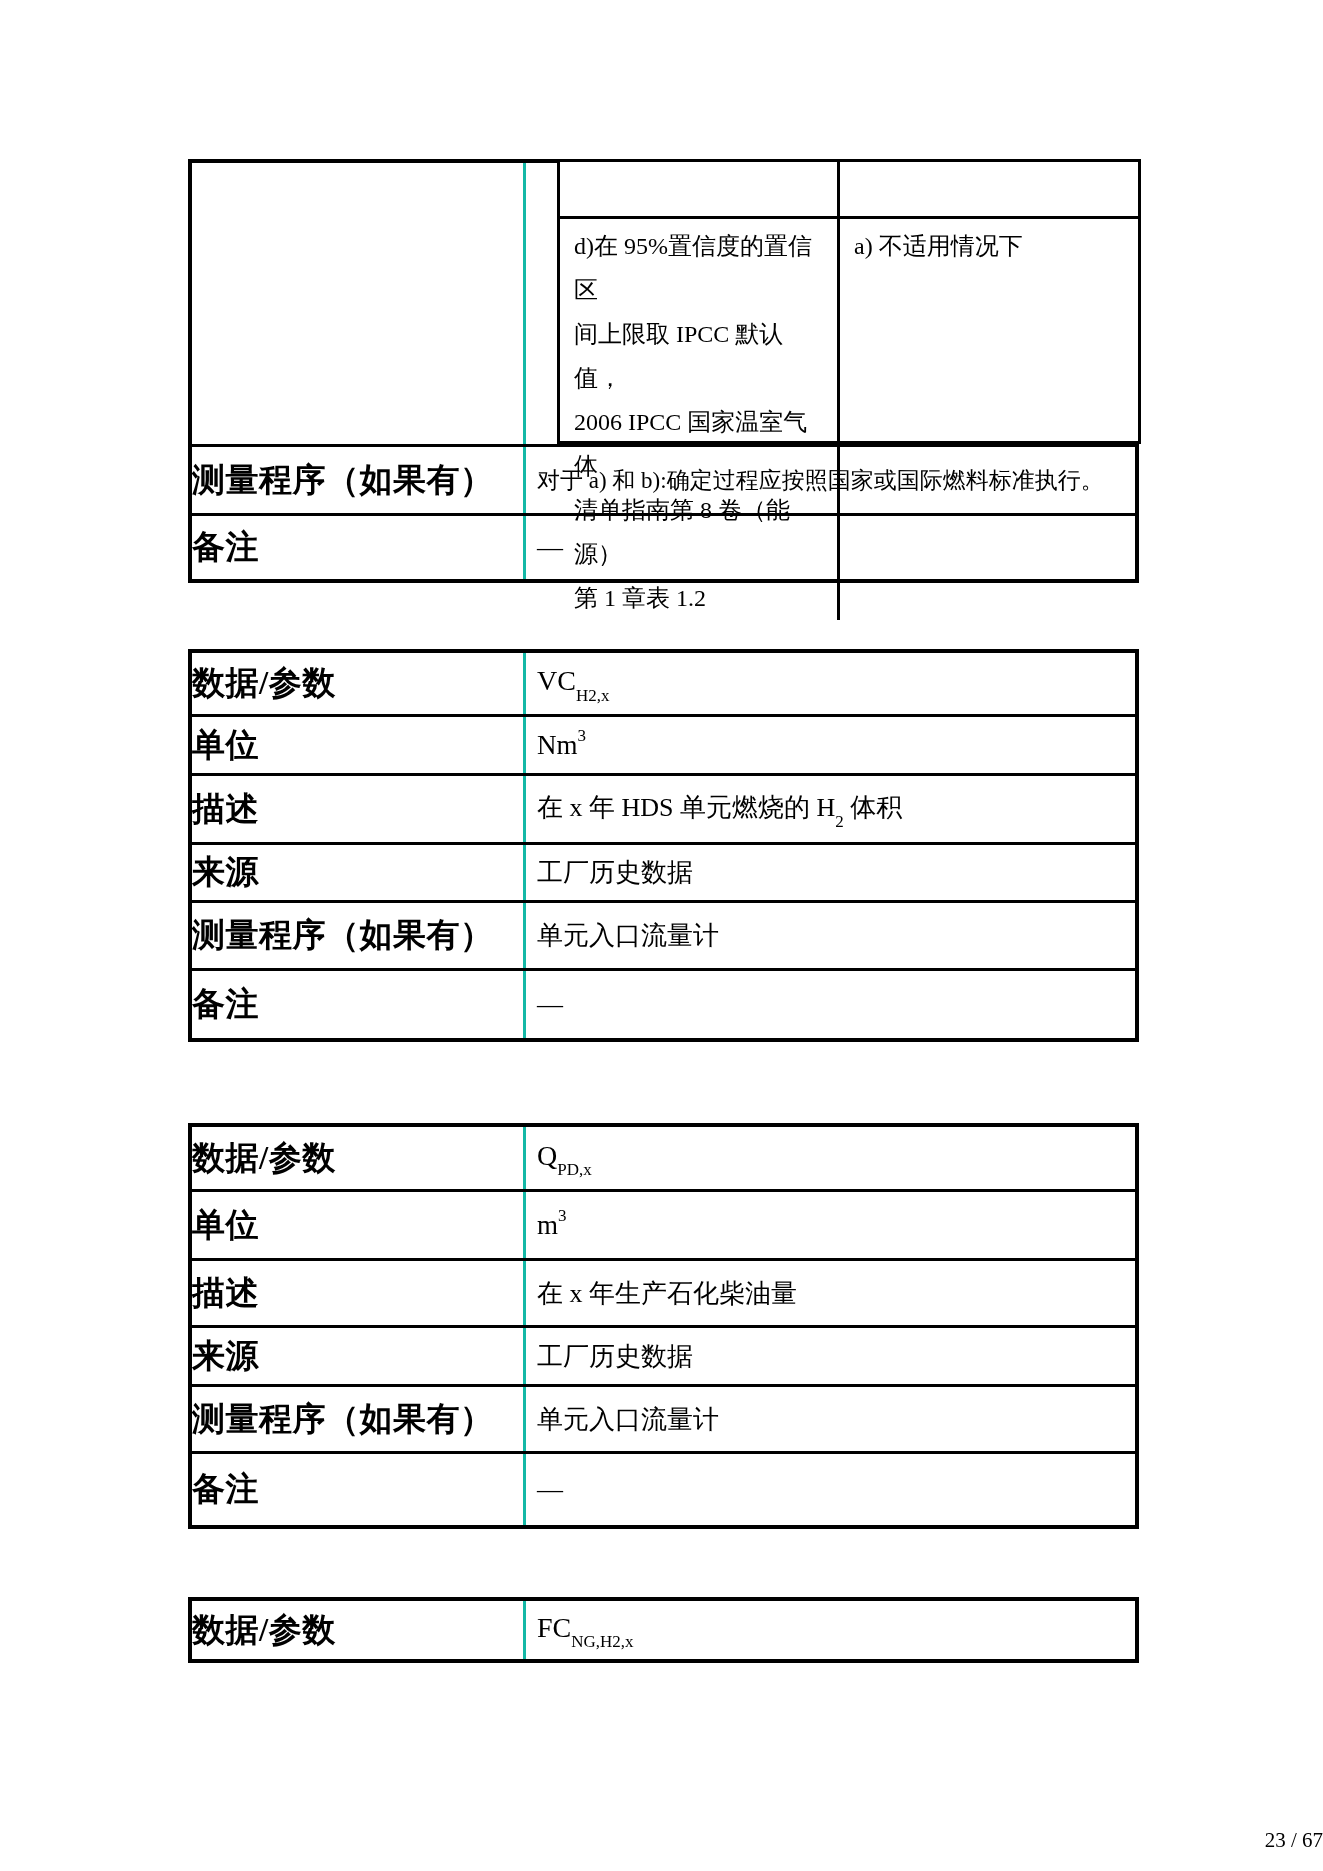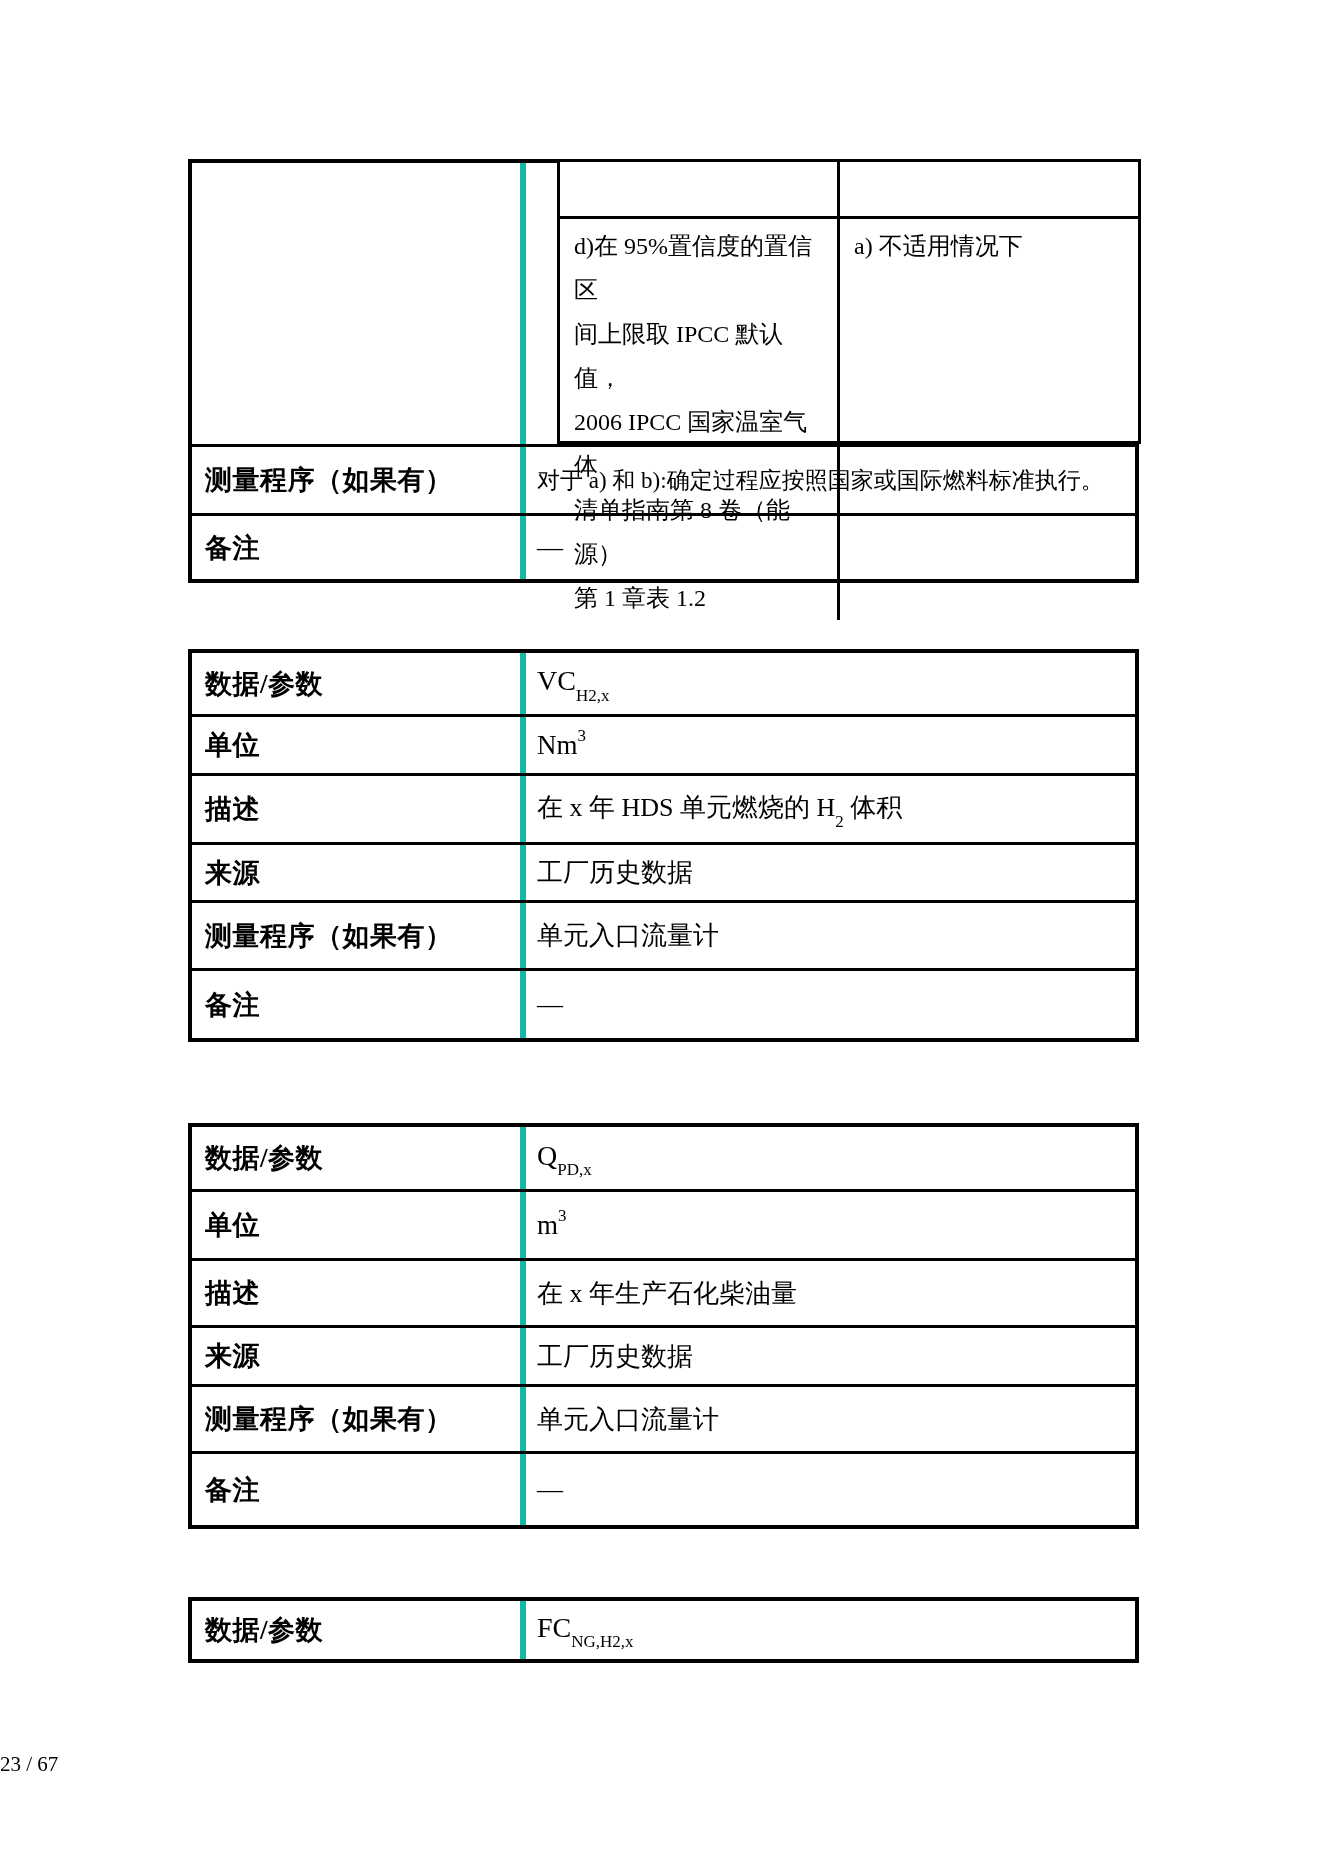--- a/index.html
+++ b/index.html
@@ -14,23 +14,23 @@
   }
   
   .tbl{
     position:absolute;left:188px;width:951px;
     border:4px solid #000;box-sizing:border-box;
     background:#fff;
   }
   .row{display:flex;box-sizing:border-box;}
   .row.sep{border-top:3px solid #000;}
   .cell-l{
-    width:334px;flex:0 0 334px;border-right:6px solid #14b8a6;box-sizing:border-box;
-    display:flex;align-items:center;padding-left:13px;
-    font-weight:bold;font-size:27px;letter-spacing:0.5px;
+    width:334px;flex:0 0 334px;border-right:3px solid #14b8a6;box-sizing:border-box;
+    display:flex;align-items:center;
+    font-weight:bold;font-size:33px;letter-spacing:0.5px;
   }
   .cell-v{
     flex:1;display:flex;align-items:center;padding-left:11px;
     font-size:26px;box-sizing:border-box;
   }
   
   #t1{top:159px;height:424px;}
   .t1-ra{height:281px;}
   .t1-rb{height:69px;}
   .t1-rc{height:66px;}
@@ -56,22 +56,22 @@
   #t4{top:1597px;height:66px;}
   .t4-r1{height:58px;}
   
   .fx{font-size:28px;}
   .fx sub{font-size:17px;vertical-align:sub;position:relative;top:4px;letter-spacing:0;}
   .unit{font-size:27px;font-family:Liberation Serif, serif;}
   .unit sup{font-size:17px;vertical-align:super;position:relative;top:-3px;}
   .desc sub{font-size:17px;position:relative;top:4px;}
   
   .footer{
-    position:absolute;top:1752px;left:0;width:100%;
-    text-align:left;font-size:21px;
+    position:absolute;top:1828px;left:0;width:100%;
+    text-align:right;font-size:21px;
   }
 </style>
 </head>
 <body>
 
 <div class="page">
 
   <div class="tbl" id="t1">
     <div class="row t1-ra">
       <div class="cell-l"></div>

